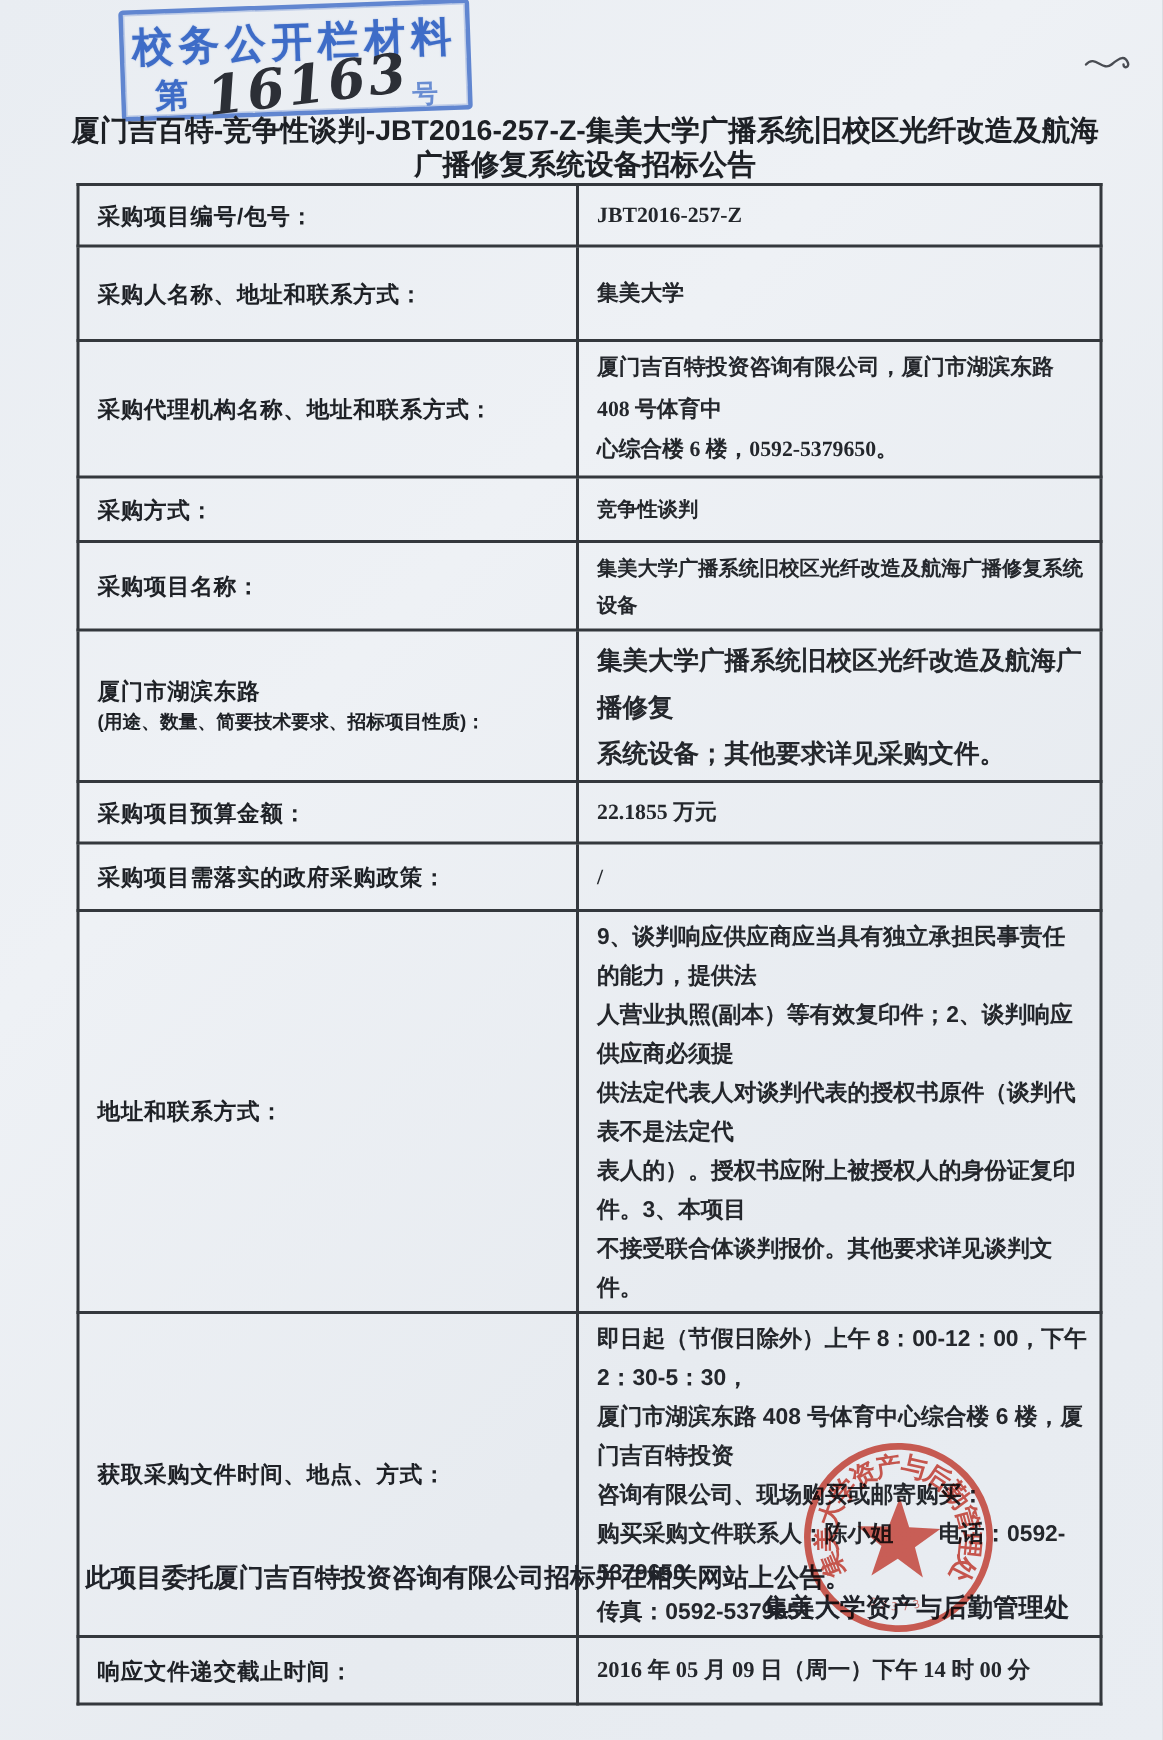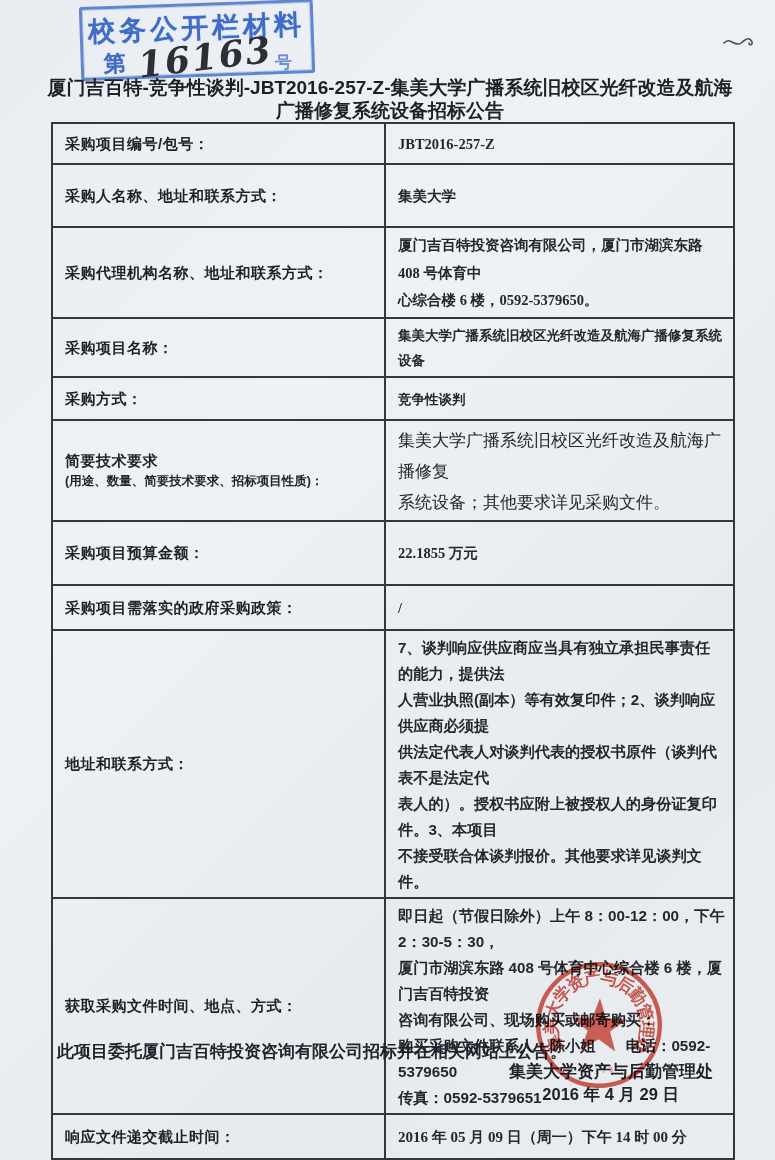--- a/index.html
+++ b/index.html
@@ -59,21 +59,21 @@
     font-family:"Liberation Sans",sans-serif;
     font-weight:bold;font-size:15px;color:#1e2126;
     letter-spacing:.5px;
   }
   td.lbl .sub{display:block;font-size:12.5px;font-weight:bold;letter-spacing:0;margin-top:2px;}
   td.val{
     font-size:14.5px;font-weight:600;color:#24272c;
     padding-left:22px;line-height:1.9;white-space:pre-line;border-radius:13px;
   }
   td.val.v-sans-sm{font-family:"Liberation Sans",sans-serif;font-size:13.5px;font-weight:bold;}
-  td.val.v-lg{font-family:"Liberation Sans",sans-serif;font-size:17px;font-weight:normal;line-height:31px;}
+  td.val.v-lg{font-family:"Liberation Sans",sans-serif;font-size:17px;font-weight:bold;line-height:31px;}
   td.val.v-md{font-family:"Liberation Sans",sans-serif;font-size:15.2px;font-weight:bold;line-height:26px;}
   td.val.v-b15{font-size:15px;font-weight:bold;}
   
   .foot-note{
     position:absolute;left:57px;top:1040px;width:680px;
     font-family:"Liberation Sans",sans-serif;font-weight:bold;
     font-size:17px;color:#20232a;
   }
   .sign-org{
     position:absolute;left:413px;top:1060px;width:300px;text-align:right;
@@ -118,47 +118,47 @@
       </tr>
       <tr style="height:63px">
         <td class="lbl">采购人名称、地址和联系方式：</td>
         <td class="val">集美大学</td>
       </tr>
       <tr style="height:64px">
         <td class="lbl">采购代理机构名称、地址和联系方式：</td>
         <td class="val">厦门吉百特投资咨询有限公司，厦门市湖滨东路 408 号体育中
 心综合楼 6 楼，0592-5379650。</td>
       </tr>
+      <tr style="height:43px">
+        <td class="lbl">采购方式：</td>
+        <td class="val v-sans-sm">竞争性谈判</td>
+      </tr>
       <tr style="height:44px">
         <td class="lbl">采购项目名称：</td>
         <td class="val v-sans-sm">集美大学广播系统旧校区光纤改造及航海广播修复系统设备</td>
       </tr>
-      <tr style="height:43px">
-        <td class="lbl">采购方式：</td>
-        <td class="val v-sans-sm">竞争性谈判</td>
-      </tr>
       <tr style="height:63px">
         <td class="lbl">
-          <span>简要技术要求</span>
+          <span>厦门市湖滨东路</span>
           <span class="sub">(用途、数量、简要技术要求、招标项目性质)：</span>
         </td>
         <td class="val v-lg">集美大学广播系统旧校区光纤改造及航海广播修复
 系统设备；其他要求详见采购文件。</td>
       </tr>
-      <tr style="height:64px">
+      <tr style="height:41px">
         <td class="lbl">采购项目预算金额：</td>
         <td class="val">22.1855 万元</td>
       </tr>
       <tr style="height:45px">
         <td class="lbl">采购项目需落实的政府采购政策：</td>
         <td class="val">/</td>
       </tr>
       <tr style="height:129px">
         <td class="lbl">地址和联系方式：</td>
-        <td class="val v-md">7、谈判响应供应商应当具有独立承担民事责任的能力，提供法
+        <td class="val v-md">9、谈判响应供应商应当具有独立承担民事责任的能力，提供法
 人营业执照(副本）等有效复印件；2、谈判响应供应商必须提
 供法定代表人对谈判代表的授权书原件（谈判代表不是法定代
 表人的）。授权书应附上被授权人的身份证复印件。3、本项目
 不接受联合体谈判报价。其他要求详见谈判文件。</td>
       </tr>
       <tr style="height:131px">
         <td class="lbl">获取采购文件时间、地点、方式：</td>
         <td class="val v-md">即日起（节假日除外）上午 8：00-12：00，下午 2：30-5：30，
 厦门市湖滨东路 408 号体育中心综合楼 6 楼，厦门吉百特投资
 咨询有限公司、现场购买或邮寄购买：
@@ -168,21 +168,20 @@
       <tr style="height:45px">
         <td class="lbl">响应文件递交截止时间：</td>
         <td class="val v-b15">2016 年 05 月 09 日（周一）下午 14 时 00 分</td>
       </tr>
 
     </tbody>
   </table>
 
   <div class="foot-note">此项目委托厦门吉百特投资咨询有限公司招标并在相关网站上公告。</div>
   <div class="sign-org">集美大学资产与后勤管理处</div>
-  <div class="sign-date">2016 年 4 月 29 日</div>
 
   <svg class="seal" viewBox="0 0 200 200">
     <circle cx="100" cy="100" r="75" fill="none" stroke="#d23b2e" stroke-width="5.5" opacity="0.88"></circle>
     <polygon points="100,67 108.5,91.3 134.2,91.9 113.8,107.5 121.2,132.1 100,117.5 78.8,132.1 86.2,107.5 65.8,91.9 91.5,91.3" fill="#d23b2e" opacity="0.85"></polygon>
     <defs>
       <path id="sealTextArc" d="M 60.2 133.4 A 52 52 0 1 1 139.8 133.4" fill="none"></path>
       <path id="sealCodeArc" d="M 70 152 A 60 60 0 0 0 130 152" fill="none"></path>
     </defs>
     <text font-family="Liberation Serif, serif" font-size="21" font-weight="bold" fill="#d23b2e" opacity="0.9">
       <textPath href="#sealTextArc" startOffset="4" textLength="228">集美大学资产与后勤管理处</textPath>

